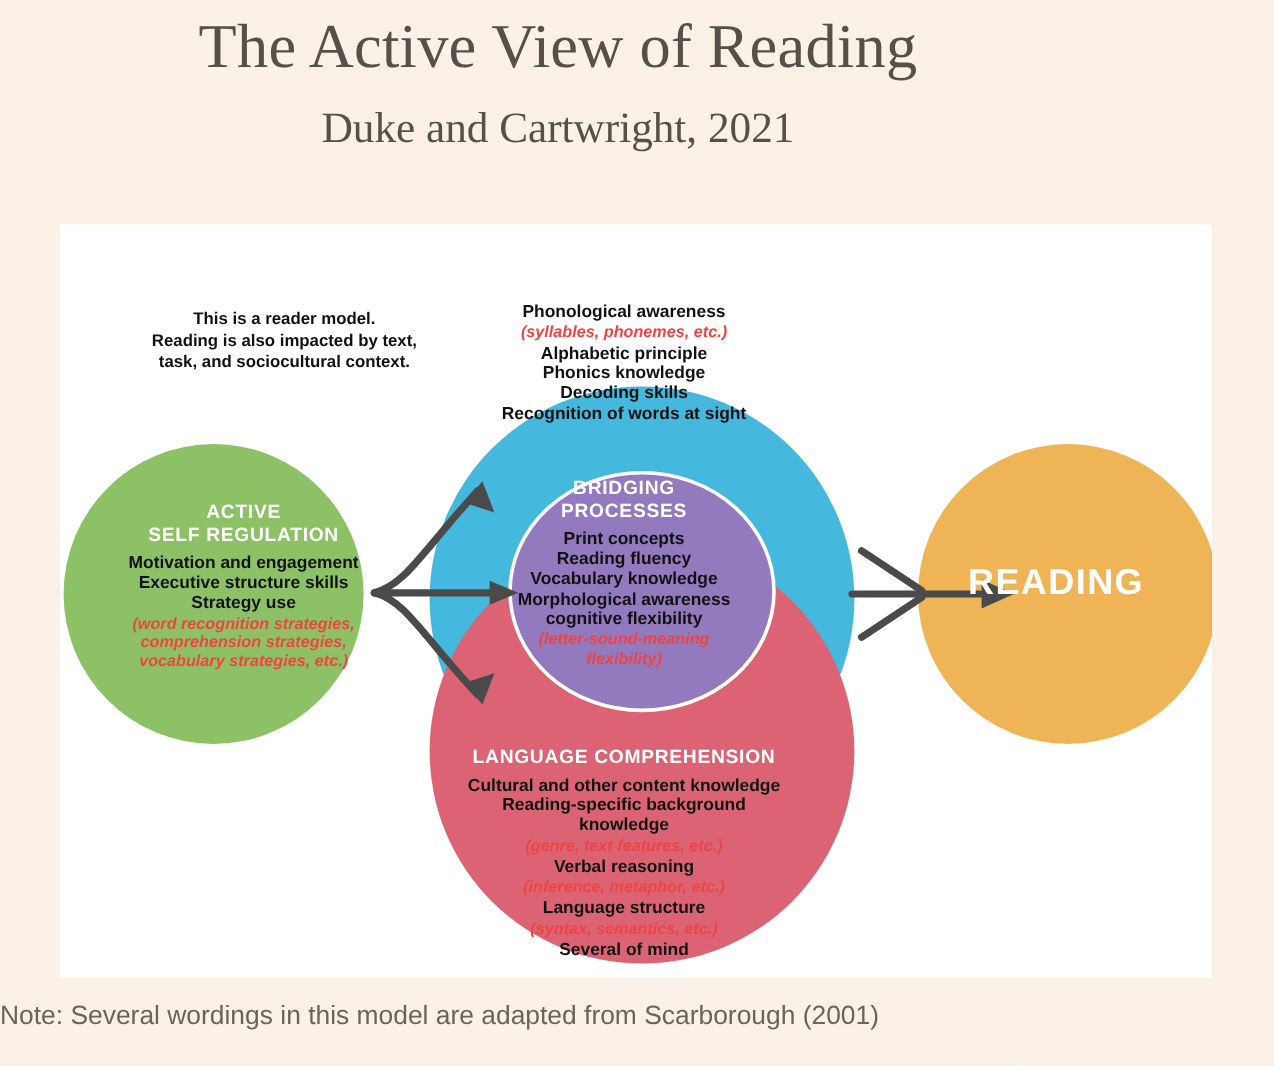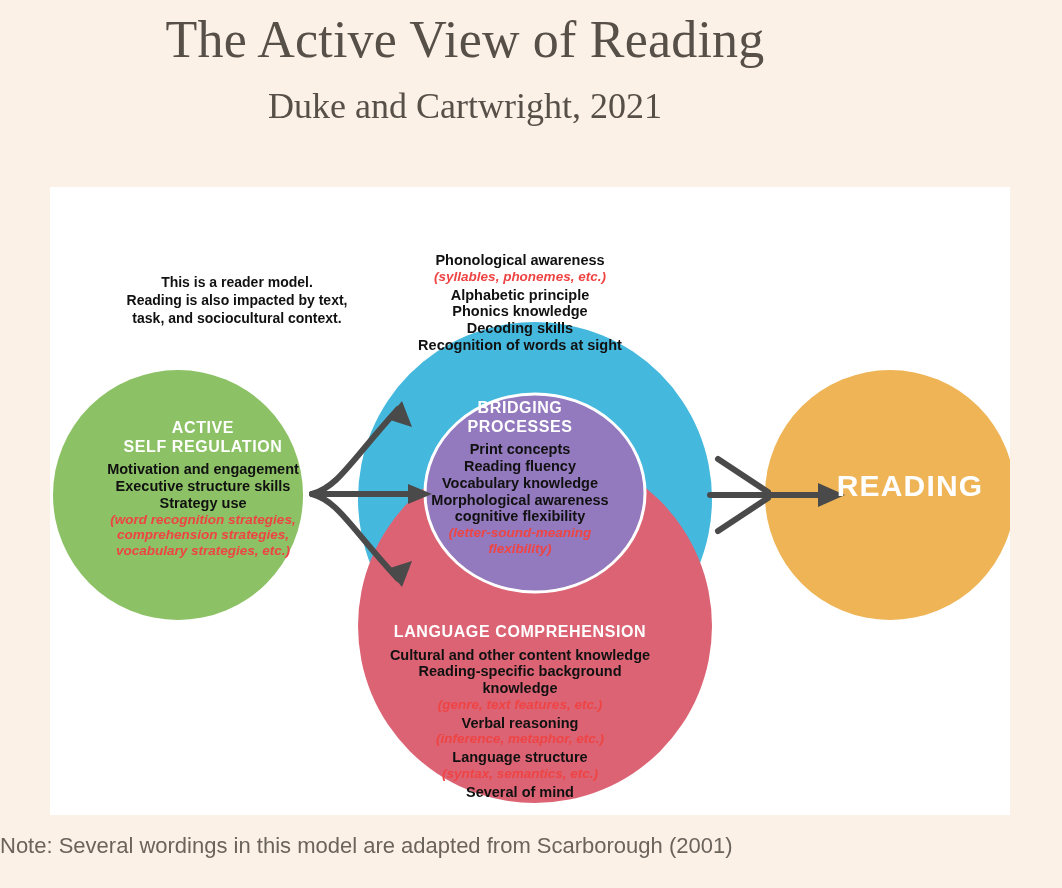--- a/index.html
+++ b/index.html
@@ -91,21 +91,21 @@
     font-style: italic;
     font-weight: bold;
     color: #ef4444;
     font-size: 13.5px;
   }
 
   
   .reader-note {
     position: absolute;
     left: 62px;
-    top: 87px;
+    top: 70px;
     width: 250px;
     text-align: center;
     font-weight: bold;
     font-size: 14px;
     color: #111111;
     line-height: 1.28;
   }
 
   
   .green-text {
@@ -126,21 +126,21 @@
     width: 230px;
   }
   
   .red-text {
     left: 330px;
     top: 436px;
     width: 280px;
   }
   
   .reading-label {
-    left: 730px;
+    left: 700px;
     top: 282px;
     width: 260px;
     font-weight: bold;
     color: #ffffff;
     font-size: 30px;
     letter-spacing: 1.2px;
   }
 
   .gap-sm { height: 5px; }
   .gap-xs { height: 2px; }

